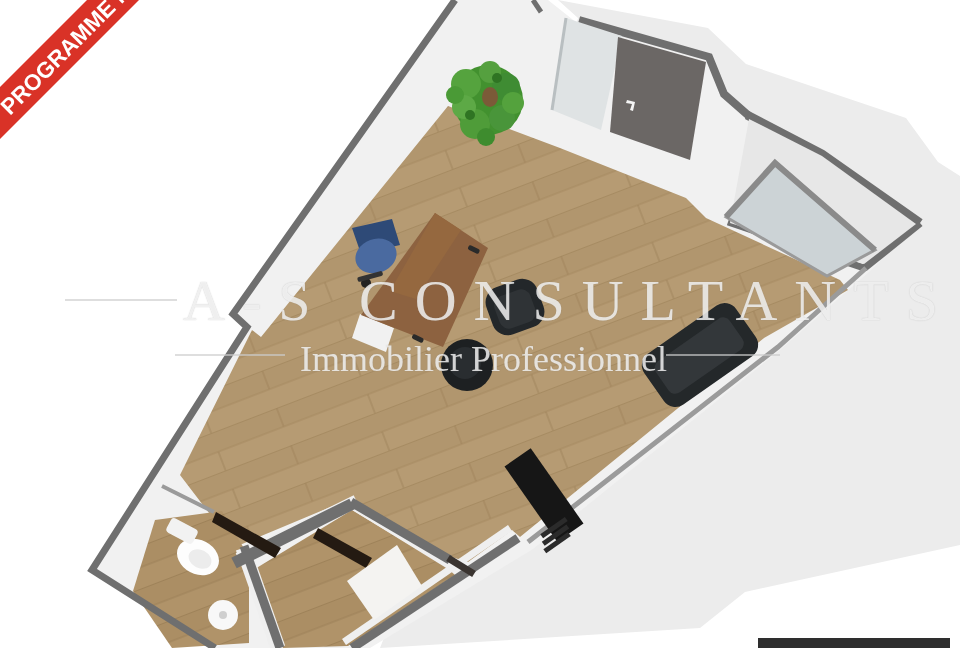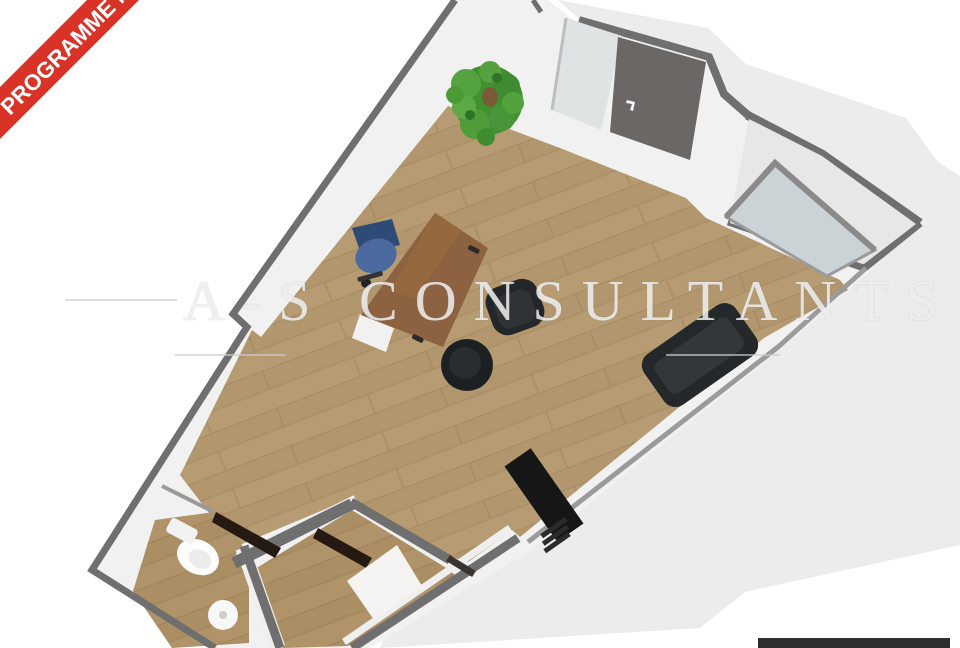--- a/index.html
+++ b/index.html
@@ -141,16 +141,17 @@
 
   <g>
     <polygon points="87,0 139,0 0,139 0,87" fill="#d93227"></polygon>
     <text transform="rotate(-45)" x="-75" y="89" font-family="Liberation Sans, sans-serif" font-size="22.5" font-weight="bold" fill="#ffffff">PROGRAMME NEUF</text>
   </g>
 </svg>
 
 <div class="wm">
   <div class="wm-line" style="left:65px;top:299px;width:112px;"></div>
   <div class="wm-big">A-S CONSULTANTS</div>
+  <div class="wm-small">Immobilier Professionnel</div>
   <div class="wm-line" style="left:175px;top:354px;width:110px;"></div>
   <div class="wm-line" style="left:666px;top:354px;width:114px;"></div>
 </div>
 <div class="banner"></div>
 
 </body></html>

